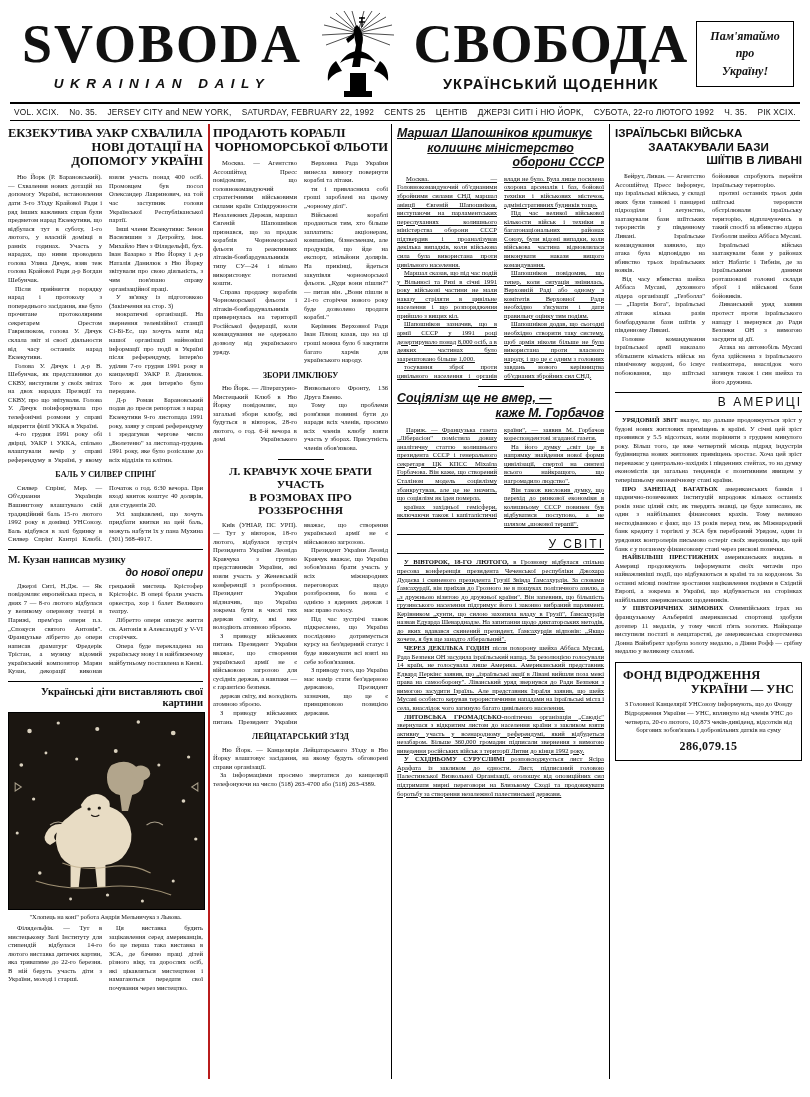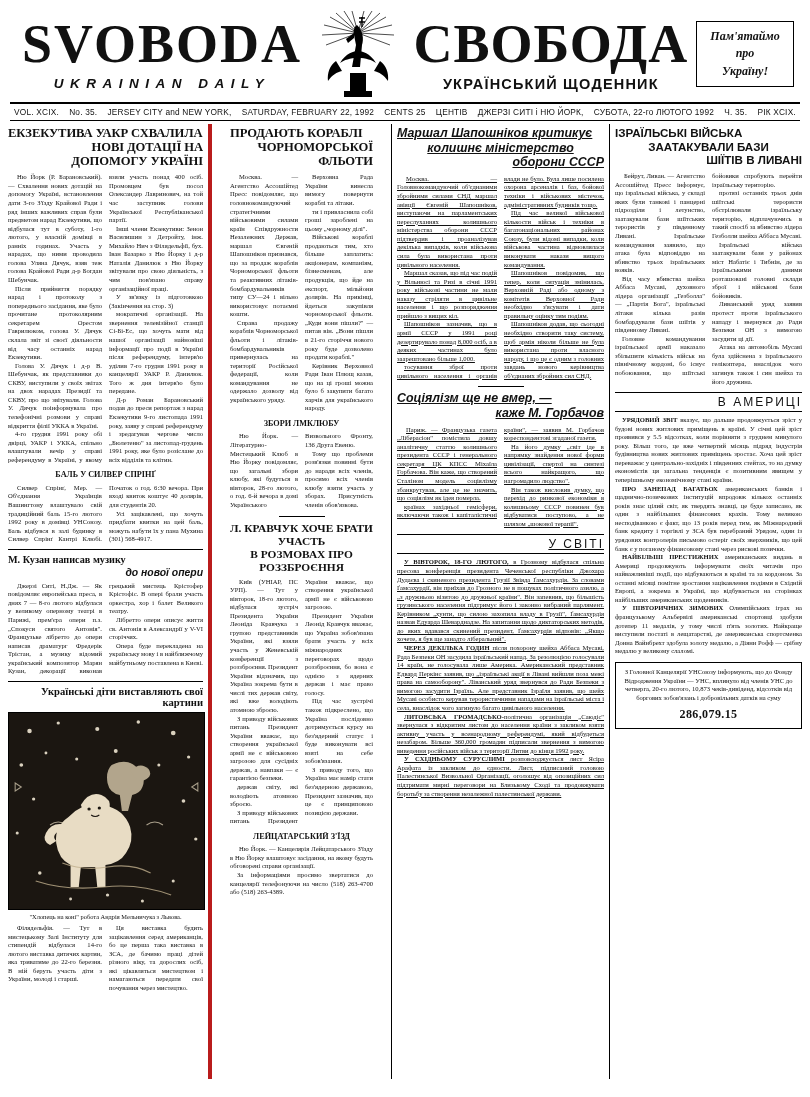--- a/index.html
+++ b/index.html
@@ -46,21 +46,21 @@
     display:flex;align-items:center;justify-content:space-between;
     font-family:"Liberation Sans", sans-serif;font-size:8.3px;letter-spacing:.2px;
     padding:3px 4px 3px 4px;white-space:nowrap;
   }
   .dateline span{padding:0 2px;}
 
   
   .body-grid{display:flex;margin-top:3px;height:955px;}
   .col{box-sizing:border-box;}
   .c1{width:200px;padding-right:5px;}
-  .c2{width:183px;padding:0 18px;border-left:4px solid #b91c1c;}
+  .c2{width:183px;padding:0 3px;border-left:2px solid #b91c1c;}
   .c3{width:218px;padding:0 5px;border-left:1px solid #000;text-decoration:underline;}
   .c4{width:193px;padding-left:5px;border-left:1px solid #000;}
 
   .two-col{column-count:2;column-gap:7px;column-rule:none;}
 
   p.t{
     margin:0 0 0 0;text-align:justify;
     font-size:6.6px;line-height:1.30;
     text-indent:7px;
     hyphens:auto;-webkit-hyphens:auto;
@@ -434,19 +434,23 @@
       <div class="sec-band">В АМЕРИЦІ</div>
 
       <div>
         <p class="t lead"><b>УРЯДОВИЙ ЗВІТ</b><span> вказує, що дальше продовжується зріст у будові нових житлових приміщень в країні. У січні цей зріст проявився у 5.5 відсотках, коли порівняти з груднем минулого року. Більш того, це вже четвертий місяць підряд індустрія будівництва нових житлових приміщень зростає. Хоча цей зріст переважає у центрально-західніх і південних стейтах, то на думку економістів ця загальна тенденція є позитивним явищем у теперішньому економічному стані країни.</span></p>
         <p class="t lead"><b>ПРО ЗАНЕПАД БАГАТЬОХ</b><span> американських банків і щаднично-позичкових інституцій впродовж кількох останніх років знає цілий світ, як твердять знавці, це буде записано, як один з найбільших фінансових крахів. Тому великою несподіванкою є факт, що 13 років перед тим, як Міжнародний банк кредиту і торгівлі у ЗСА був перебраний Урядом, один із урядових контролерів письмово остеріг своїх зверхників, що цей банк є у поганому фінансовому стані через рискові позички.</span></p>
         <p class="t lead"><b>НАЙБІЛЬШІ ПРЕСТИЖНИХ</b><span> американських видань в Америці продовжують інформувати своїх читачів про найважливіші події, що відбуваються в країні та за кордоном. За останні місяці помітне зростання зацікавлення подіями в Східній Европі, а зокрема в Україні, що відбувається на сторінках найбільших американських щоденників.</span></p>
         <p class="t lead"><b>У ПІВТОРИЧНИХ ЗИМОВИХ</b><span> Олимпійських іграх на французькому Альбервілі американські спортовці здобули дотепер 11 медалів, у тому числі п'ять золотих. Найкраще виступили постаті в лещатарстві, де американська спортсменка Донна Вайнбрехт здобула золоту медалю, а Діянн Рофф — срібну медалю у великому слаломі.</span></p>
       </div>
 
       <div class="fundbox">
+        <div class="ttl">
+          <span>ФОНД ВІДРОДЖЕННЯ</span>
+          <span class="l2">УКРАЇНИ — УНС</span>
+        </div>
         <p>З Головної Канцелярії УНСоюзу інформують, що до Фонду Відродження України — УНС, вплинуло від членів УНС до четверга, 20-го лютого, 10,873 чеків-дивіденд, відсотків від боргових зобов'язань і добровільних датків на суму</p>
         <div class="amt">286,079.15</div>
       </div>
     </div>
 
   </div>
 </div>
 
 </body></html>

